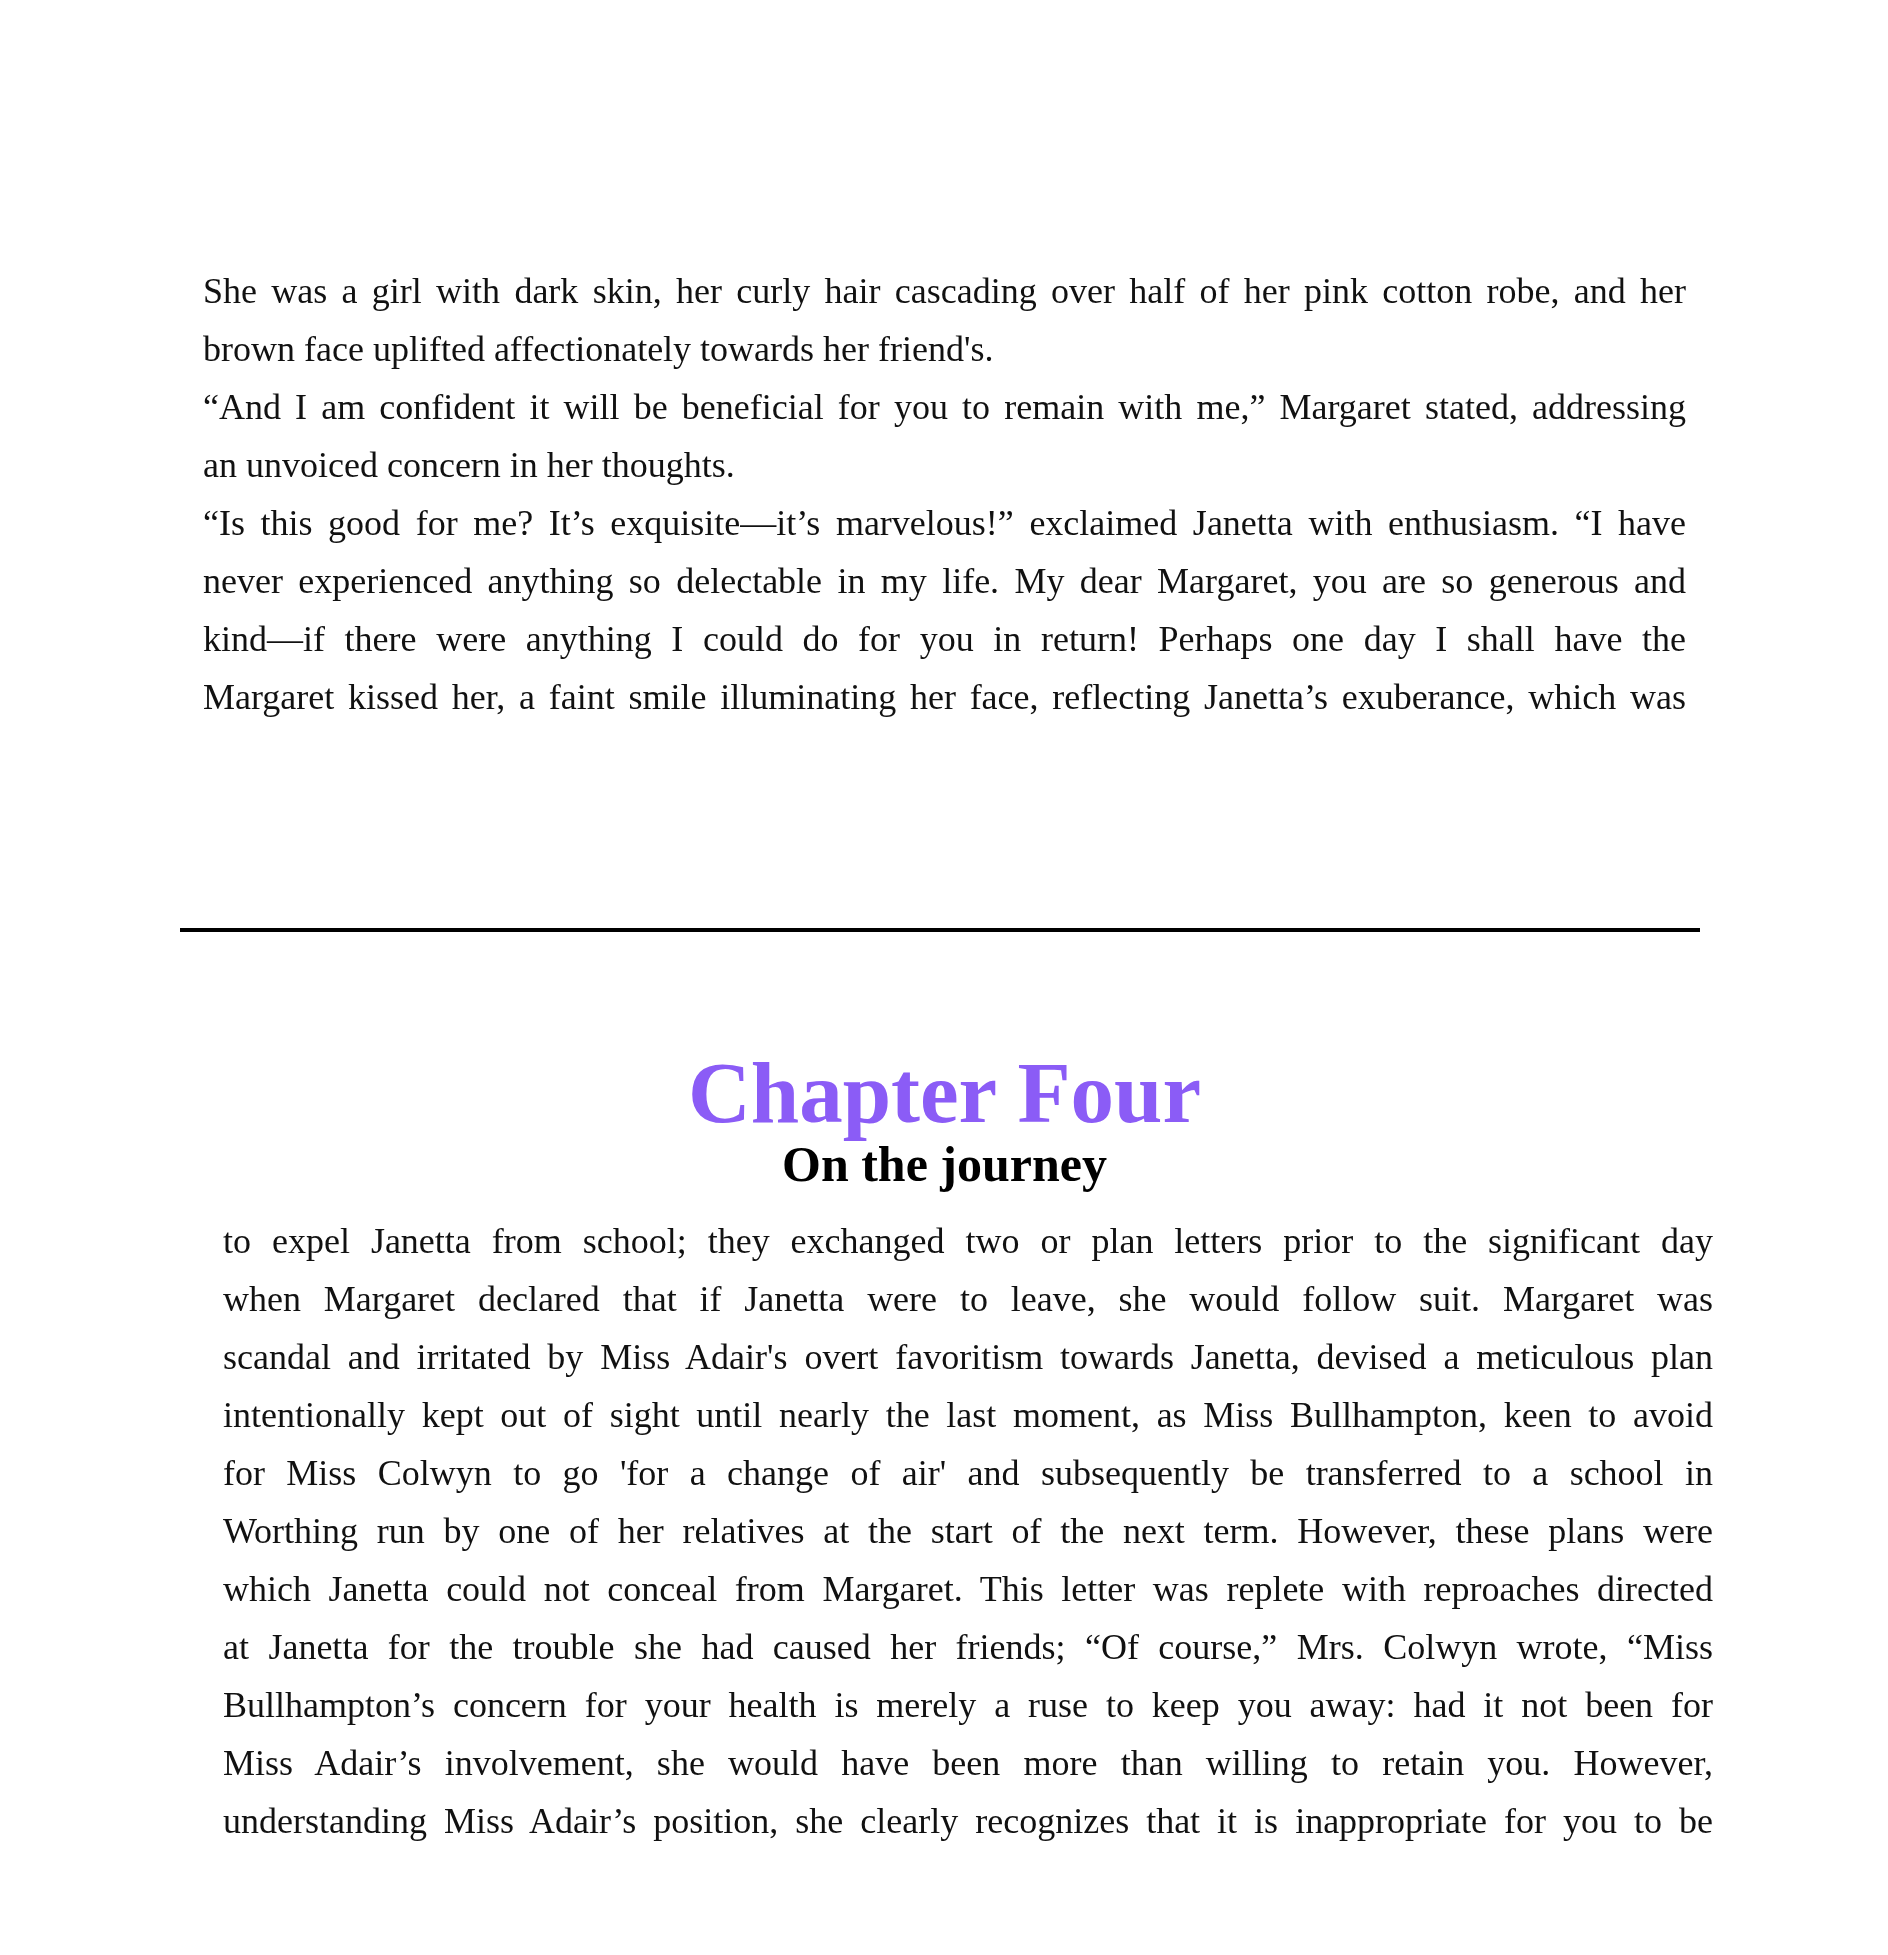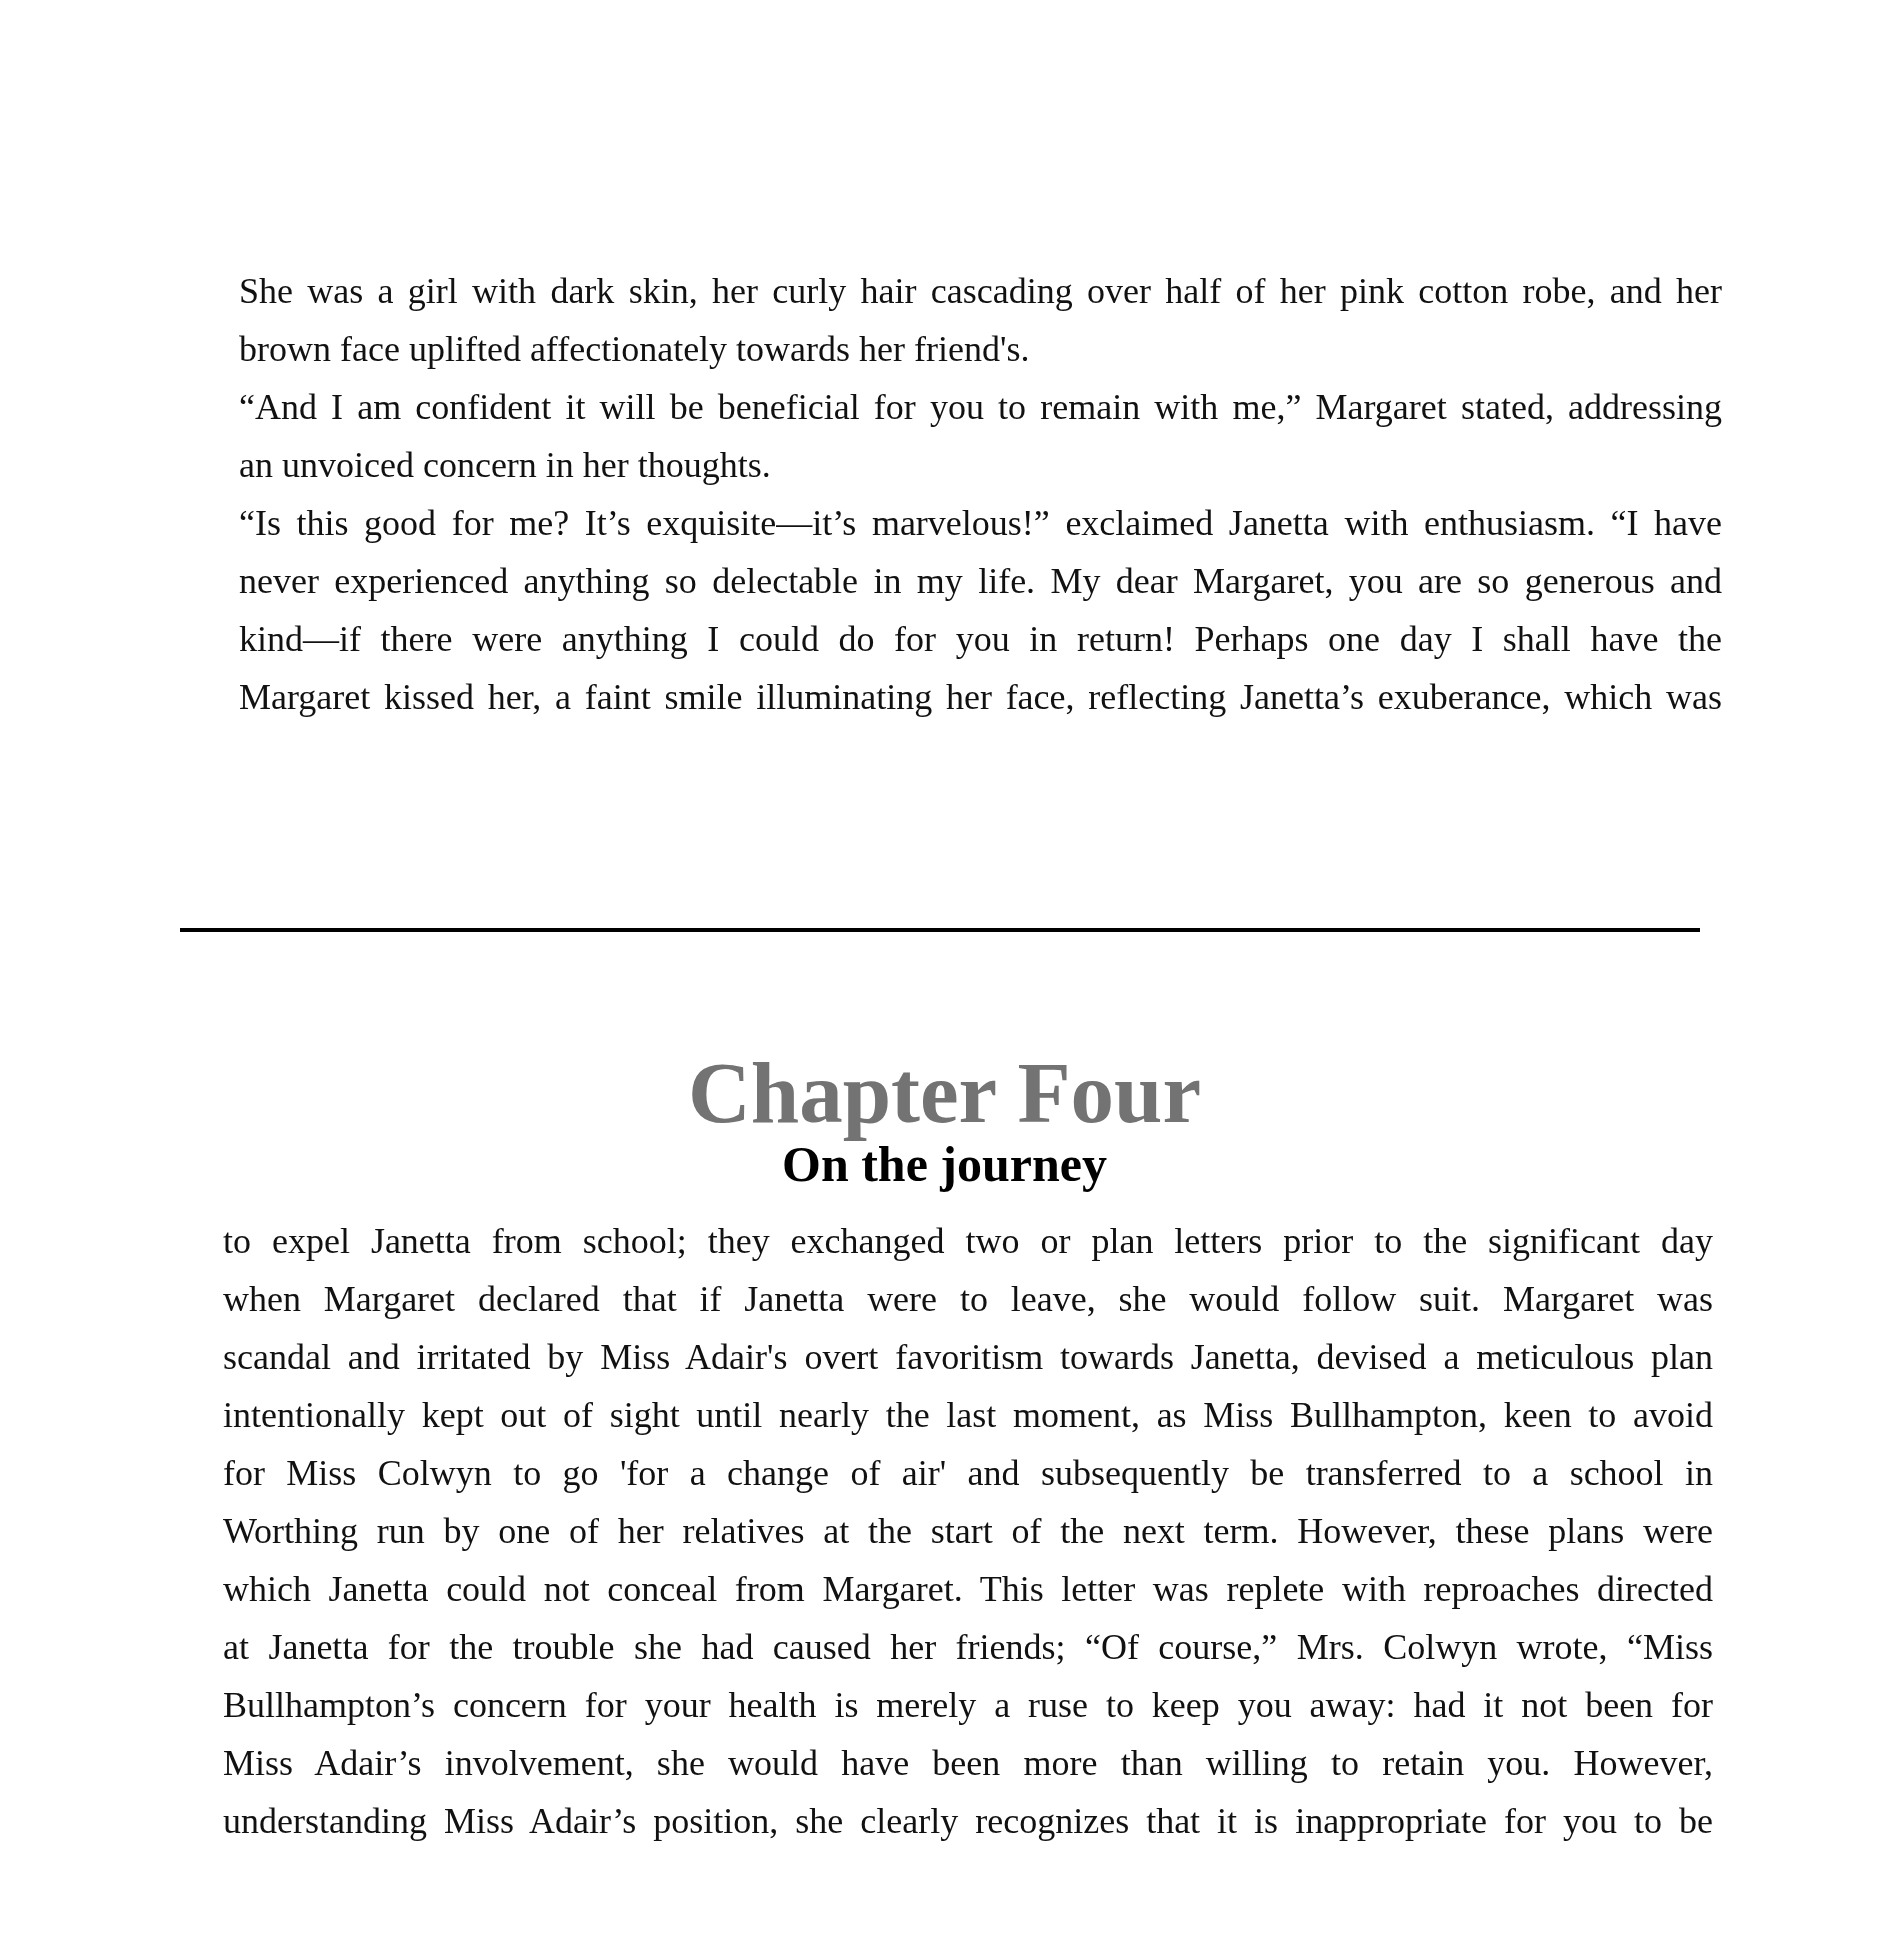--- a/index.html
+++ b/index.html
@@ -7,27 +7,27 @@
   .page { position: absolute; left: 0; top: 0; width: 1889px; height: 2444px; background: #ffffff; }
   .para {
     position: absolute;
     font-family: "Liberation Serif", "DejaVu Serif", serif;
     font-size: 36px;
     line-height: 58px;
     color: #111111;
   }
   .line { display: block; white-space: nowrap; text-align: justify; text-align-last: justify; height: 58px; }
   .line.last { text-align-last: left; }
-  #prev-section { left: 203px; top: 262px; width: 1483px; margin-left: 36px; }
+  #prev-section { left: 203px; top: 262px; width: 1483px; }
   #chapter-body { left: 223px; top: 1212px; width: 1490px; }
   .rule { position: absolute; left: 180px; top: 928px; width: 1520px; height: 3.5px; background: #000000; }
   .chapter-title {
     position: absolute; left: 0; width: 1889px; top: 1042px; text-align: center;
     font-family: "Liberation Serif", "DejaVu Serif", serif;
-    font-weight: bold; font-size: 87px; line-height: 102px; color: #737373;
+    font-weight: bold; font-size: 87px; line-height: 102px; color: #8b5cf6;
   }
   .chapter-subtitle {
     position: absolute; left: 0; width: 1889px; top: 1115px; text-align: center;
     font-family: "Liberation Serif", "DejaVu Serif", serif;
     font-weight: bold; font-size: 50px; line-height: 59px; color: #000; margin-top: 20px;
   }
 </style>
 </head>
 <body>
 

